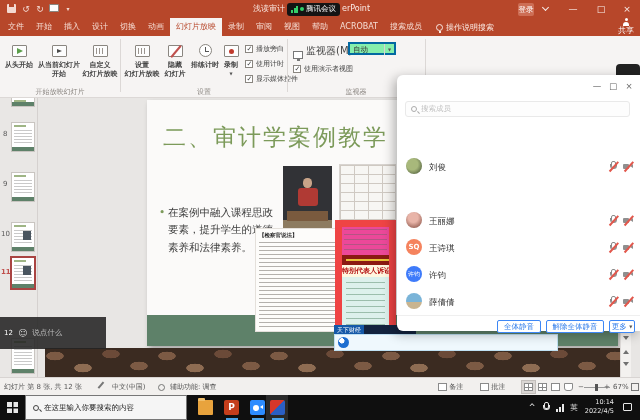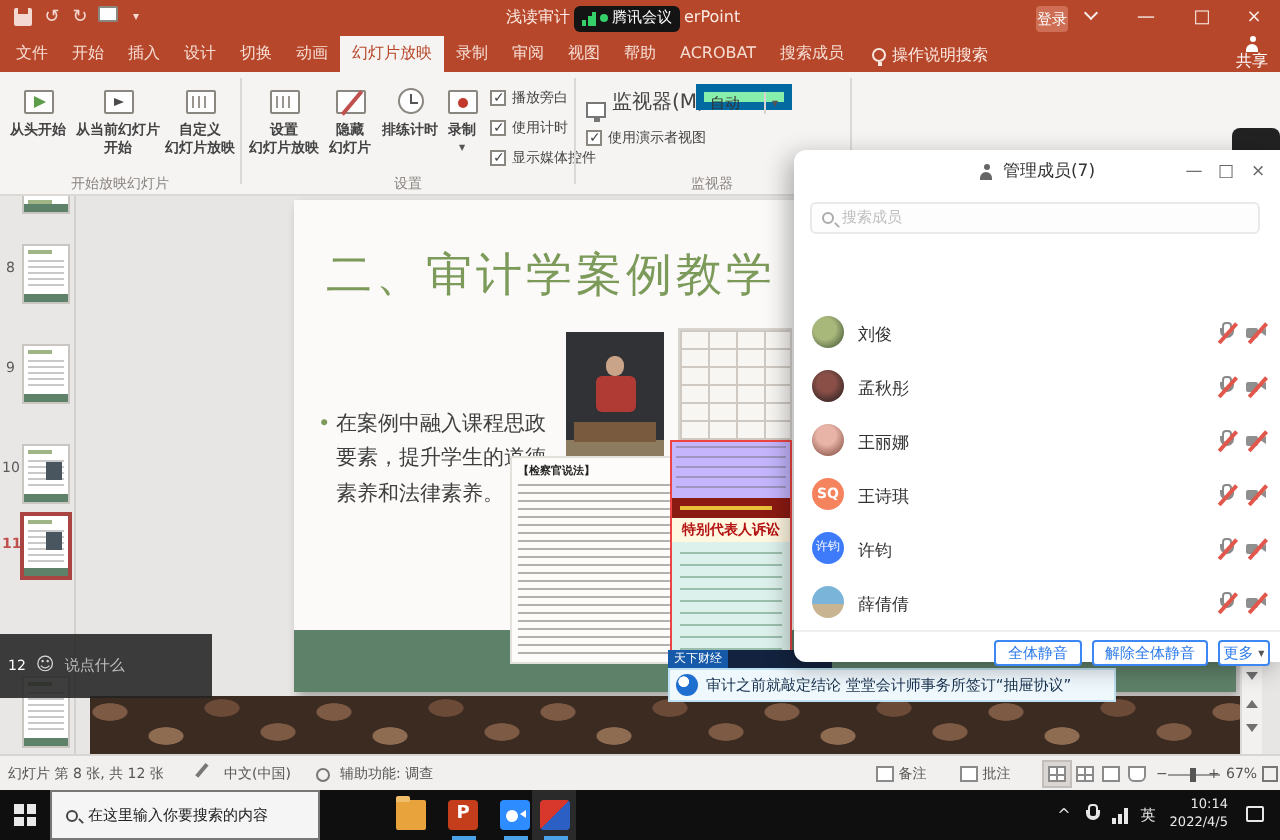--- a/index.html
+++ b/index.html
@@ -49,21 +49,21 @@
   .clockic::after{content:"";position:absolute;left:5.5px;top:5.5px;width:3.5px;height:1px;background:#555;}
   .rbtn{position:absolute;text-align:center;color:#444;font-weight:bold;}
   .rlab{font-size:7px;line-height:8.5px;color:#444;}
   .grplab{position:absolute;font-size:7px;color:#8a8580;text-align:center;}
   .rdiv{position:absolute;top:40px;width:1px;height:53px;background:#DCD8D6;top:3px;}
   .cbrow{position:absolute;display:flex;align-items:center;gap:3px;font-size:7px;color:#444;}
   .cbx{width:8px;height:8px;border:1px solid #8A8680;background:#fff;position:relative;}
   .cbx::after{content:"✓";position:absolute;left:0.5px;top:-1.5px;font-size:7px;color:#444;}
   .monic{width:10px;height:8px;border:1px solid #777;position:relative;display:inline-block;background:#fff;}
   .monic::after{content:"";position:absolute;left:3px;top:7px;width:3px;height:2px;background:#777;}
-  .ddown{position:absolute;width:48px;height:13px;border:4px solid #0369a1;background:#86efac;font-size:7.5px;color:#333;line-height:12px;padding-left:3px;}
+  .ddown{position:absolute;width:48px;height:13px;border:2px solid #0369a1;background:#86efac;font-size:7.5px;color:#333;line-height:12px;padding-left:3px;}
   .ddarr{position:absolute;right:0;top:0;width:10px;height:11px;border-left:1px solid #D8D4D0;text-align:center;font-size:4px;line-height:11px;color:#555;}
   .tinyarr{font-size:4px;color:#555;vertical-align:middle;}
 
   
   #thumbs{left:0;top:98px;width:38px;height:279px;background:#E9E7E5;border-right:1px solid #D5D1CF;}
   .tnum{position:absolute;font-size:7px;color:#5a5a5a;}
   .thumb{position:absolute;left:11px;width:24px;height:30px;background:#fff;border:1px solid #C9C5C1;}
   .thumb::before{content:"";position:absolute;left:2px;right:8px;top:2px;height:2px;background:#9FB585;}
   .thumb::after{content:"";position:absolute;left:0;right:0;bottom:0;height:4px;background:#5E8169;}
   .thumb .ln{position:absolute;left:2px;right:2px;top:7px;bottom:6px;background:repeating-linear-gradient(180deg,rgba(100,100,100,.35) 0 1px,transparent 1px 3px);}
@@ -84,21 +84,21 @@
   #photo .floor{position:absolute;left:0;bottom:0;width:100%;height:8px;background:#8D7B60;}
   #photo .desk{position:absolute;left:4px;bottom:7px;width:41px;height:10px;background:#7A5A3E;}
   #photo .pbody{position:absolute;left:15px;top:22px;width:20px;height:18px;background:#B03A34;border-radius:3px;}
   #photo .phead{position:absolute;left:20px;top:12px;width:9px;height:10px;background:#C9A489;border-radius:45%;}
   #excerpt{left:108px;top:128px;width:85px;height:104px;background:#FDFCFA;border:1px solid #E4E0DB;z-index:3;padding:3px;}
   #excerpt .etitle{font-size:5.5px;font-weight:bold;color:#222;}
   .skel{background:repeating-linear-gradient(180deg,rgba(120,115,108,.55) 0 1px,transparent 1px 4px);}
   #excerpt .ebody{margin-top:3px;height:86px;}
   #tableimg{left:192px;top:64px;width:57px;height:57px;background:#F7F6F3;border:1px solid #D8D4D0;
     background-image:repeating-linear-gradient(0deg,#CFC9C2 0 1px,transparent 1px 9px),repeating-linear-gradient(90deg,#CFC9C2 0 1px,transparent 1px 14px);}
-  #newsimg{left:188px;top:120px;width:61px;height:113px;background:#c4b5fd;border:1px solid #ef4444;z-index:3;overflow:hidden;}
+  #newsimg{left:188px;top:120px;width:61px;height:113px;background:#ec4899;border:7px solid #ef4444;z-index:3;overflow:hidden;}
   #newsimg .nrows{position:absolute;left:2px;top:2px;right:2px;height:24px;background:repeating-linear-gradient(180deg,rgba(100,100,100,.4) 0 1px,transparent 1px 5px);}
   #newsimg .nband{position:absolute;left:0;top:28px;width:100%;height:10px;background:#8B1A12;}
   #newsimg .nband::after{content:"";position:absolute;left:4px;top:4px;width:46px;height:2px;background:#E8C23A;}
   #newsimg .nhead{position:absolute;left:0;top:38px;width:100%;height:12px;background:#FFF7E0;color:#B51212;font-weight:bold;font-size:7px;line-height:12px;text-align:center;white-space:nowrap;}
   #newsimg .ncyan{position:absolute;left:0;top:50px;width:100%;height:63px;background:#DDF1EC;}
   #newsimg .ncyan .glines{position:absolute;left:4px;top:5px;right:4px;bottom:4px;background:repeating-linear-gradient(180deg,rgba(90,140,110,.5) 0 1px,transparent 1px 6px);}
   #band{left:0;top:215px;width:471px;height:31px;background:#5E8169;z-index:2;}
   #badge-row{left:296px;top:227px;height:9px;display:flex;z-index:4;}
   #badge-row .bluebadge{background:#1559A8;color:#fff;font-size:6px;line-height:9px;padding:0 3px;}
   #badge-row .darkseg{width:52px;background:#13233F;}
@@ -162,21 +162,21 @@
   .ztrack{display:inline-block;width:26px;height:1px;background:#9a9a9a;vertical-align:middle;position:relative;}
   .ztrack::after{content:"";position:absolute;left:11px;top:-3px;width:3px;height:7px;background:#555;}
   .fitic{display:inline-block;width:8px;height:8px;border:1px solid #777;vertical-align:middle;}
 
   
   #taskbar{left:0;top:395px;width:640px;height:25px;background:#0F0F0F;color:#fff;}
   #startbtn{left:0;top:0;width:25px;height:25px;}
   .winlogo{position:absolute;left:7px;top:7px;width:11px;height:11px;background:
       linear-gradient(#0F0F0F,#0F0F0F) center/1.5px 100% no-repeat,
       linear-gradient(#0F0F0F,#0F0F0F) center/100% 1.5px no-repeat,#E8E8E8;}
-  #tsearch{left:25px;top:0;width:135px;height:25px;background:#F5F5F5;border:1px solid #777;display:flex;align-items:center;gap:5px;padding:0 7px;}
+  #tsearch{left:25px;top:0;width:162px;height:25px;background:#F5F5F5;border:1px solid #777;display:flex;align-items:center;gap:5px;padding:0 7px;}
   #tsearch .mag{border-color:#444;}
   #tsearch .mag::after{background:#444;}
   #tsearch .tsp{font-size:7.5px;color:#222;white-space:nowrap;}
   .tbicon{position:absolute;top:5px;width:15px;height:15px;border-radius:2px;}
   .ic-folder{background:#E8A33D;border-radius:1px;}
   .ic-folder::before{content:"";position:absolute;left:0;top:-2px;width:7px;height:3px;background:#F0BE6A;border-radius:1px 1px 0 0;}
   .ic-ppt{background:#C43E1C;color:#fff;font-size:9px;font-weight:bold;text-align:center;line-height:15px;}
   .ic-meet{background:#2D8CFF;}
   .ic-meet::before{content:"";position:absolute;left:2.5px;top:4.5px;width:6px;height:6px;border-radius:50%;background:#fff;}
   .ic-meet::after{content:"";position:absolute;left:9.5px;top:5px;width:0;height:0;border-right:3.5px solid #fff;border-top:2.5px solid transparent;border-bottom:2.5px solid transparent;}
@@ -364,36 +364,31 @@
           </span>
       </div>
       <div id="band" class="a"></div>
     </div>
     <div id="badge-row" class="a">
       <span class="bluebadge">天下财经</span>
       <span class="darkseg"></span>
     </div>
     <div id="ticker" class="a">
       <span class="logo"></span>
-      <span class="ttext">审计之前就敲定结论 堂堂会计师事务所签订“抽屉协议”</span>
     </div>
     <div id="brownstrip" class="a"></div>
     <div id="vscroll" class="a">
       <span class="tri-dn" style="top:238px;"></span>
       <span class="tri-up" style="top:252px;"></span>
       <span class="tri-dn" style="top:264px;"></span>
     </div>
   </div>
 
   <div id="blacktab" class="a"></div>
   <div id="panel" class="a">
-    <div id="panel-header" class="a">
-      <span class="person" style="color:#666;"></span>
-      <span id="panel-title">管理成员(7)</span>
-    </div>
     <span class="a pctl" style="right:36px;">—</span>
     <span class="a pctl" style="right:20px;">□</span>
     <span class="a pctl" style="right:4px;">×</span>
     <div id="psearch" class="a">
       <span class="mag"></span>
       <span class="ph">搜索成员</span>
     </div>
 
 
     <div class="mrow" style="top:78px;height:27px;">
@@ -402,32 +397,20 @@
       <span class="rowic" style="left:211px;top:8px;">
           <span class="mic-i"></span>
           <span class="slashmark"></span>
         </span>
       <span class="rowic" style="left:226px;top:8px;">
           <span class="cam-i"></span>
           <span class="slashmark"></span>
         </span>
     </div>
 
-    <div class="mrow" style="top:105px;height:27px;">
-      <span class="avatar av3" style="top:5px;"></span>
-      <span class="mname" style="top:9px;">孟秋彤</span>
-      <span class="rowic" style="left:211px;top:8px;">
-          <span class="mic-i"></span>
-          <span class="slashmark"></span>
-        </span>
-      <span class="rowic" style="left:226px;top:8px;">
-          <span class="cam-i"></span>
-          <span class="slashmark"></span>
-        </span>
-    </div>
 
     <div class="mrow" style="top:132px;height:27px;">
       <span class="avatar av4" style="top:5px;"></span>
       <span class="mname" style="top:9px;">王丽娜</span>
       <span class="rowic" style="left:211px;top:8px;">
           <span class="mic-i"></span>
           <span class="slashmark"></span>
         </span>
       <span class="rowic" style="left:226px;top:8px;">
           <span class="cam-i"></span>

